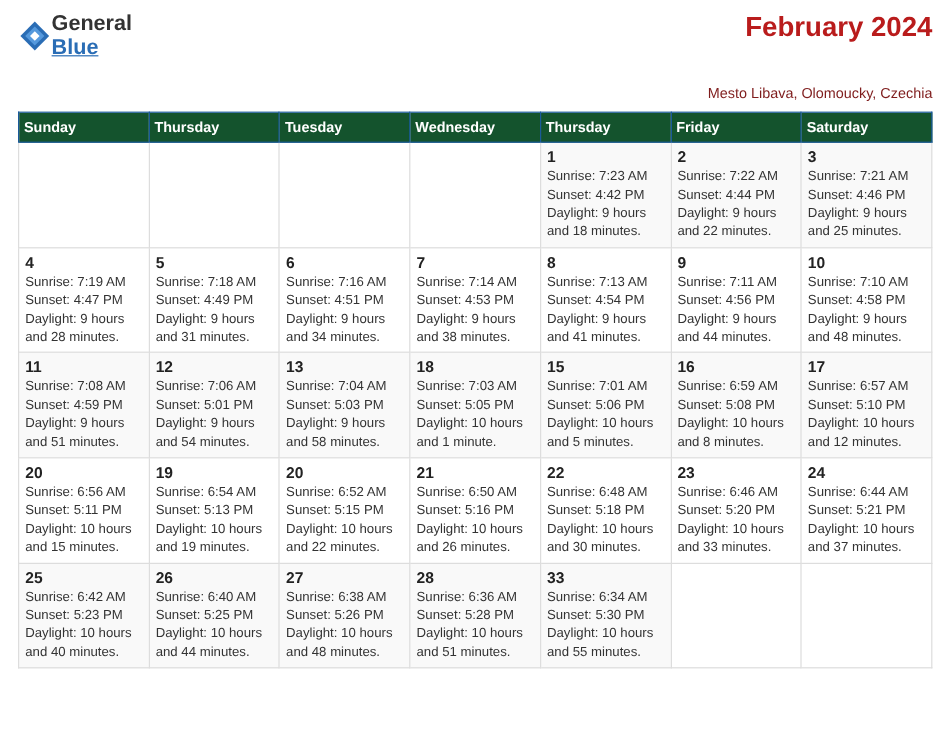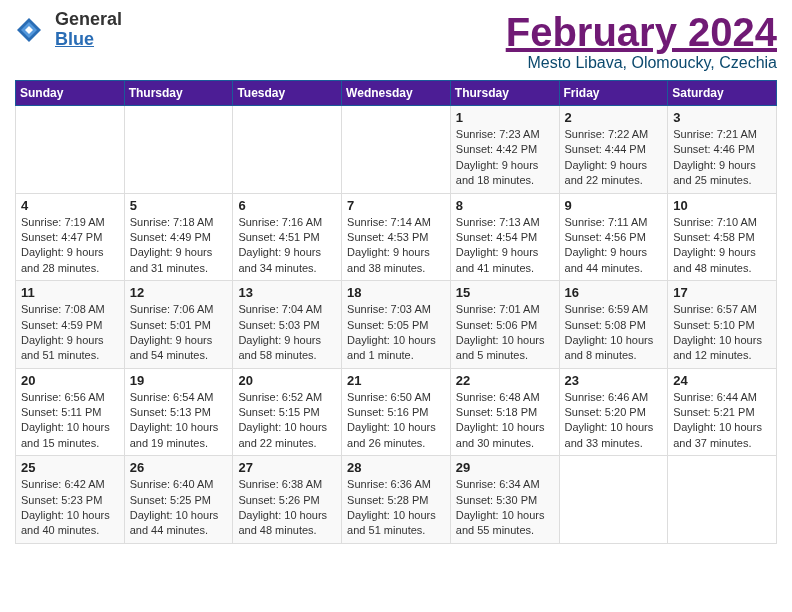--- a/index.html
+++ b/index.html
@@ -12,54 +12,54 @@
     }
     .header {
       display: flex;
       justify-content: space-between;
       align-items: flex-start;
       margin-bottom: 8px;
     }
     .logo {
       display: flex;
       align-items: center;
-      gap: 12px;
+      gap: 0;
     }
     .logo-text {
       font-size: 18px;
       font-weight: bold;
       line-height: 1.1;
     }
     .logo-general { color: #333; }
     .logo-blue { color: #2a6db5; text-decoration: underline; }
     .logo-icon {
       width: 28px;
       height: 28px;
     }
     .title-block {
       text-align: right;
     }
     .main-title {
-      font-size: 40px;
-      font-weight: bold;
-      color: #701a75;
+      font-size: 23px;
+      font-weight: bold;
+      color: #b91c1c;
       line-height: 1.1;
-      text-decoration: underline;
     }
     .subtitle {
-      font-size: 16px;
-      color: #0c4a6e;
+      font-size: 12px;
+      color: #7f1d1d;
+      margin-top: 36px;
     }
     .calendar {
       width: 100%;
       border-collapse: collapse;
       font-size: 10.5px;
     }
     .calendar thead tr {
-      background-color: #4c1d95;
+      background-color: #14532d;
       color: #fff;
     }
     .calendar thead th {
       padding: 5px 4px;
       text-align: left;
       font-size: 12px;
       font-weight: bold;
       border: 1px solid #1a5a99;
     }
     .calendar tbody tr {
@@ -245,20 +245,20 @@
         </td>
         <td>
           <span class="day-number">27</span>
           <div class="day-info">Sunrise: 6:38 AM<br>Sunset: 5:26 PM<br>Daylight: 10 hours<br>and 48 minutes.</div>
         </td>
         <td>
           <span class="day-number">28</span>
           <div class="day-info">Sunrise: 6:36 AM<br>Sunset: 5:28 PM<br>Daylight: 10 hours<br>and 51 minutes.</div>
         </td>
         <td>
-          <span class="day-number">29</span>
+          <span class="day-number">33</span>
           <div class="day-info">Sunrise: 6:34 AM<br>Sunset: 5:30 PM<br>Daylight: 10 hours<br>and 55 minutes.</div>
         </td>
         <td class="empty-cell"></td>
         <td class="empty-cell"></td>
       </tr>
     </tbody>
 </table>
 
 </body></html>

